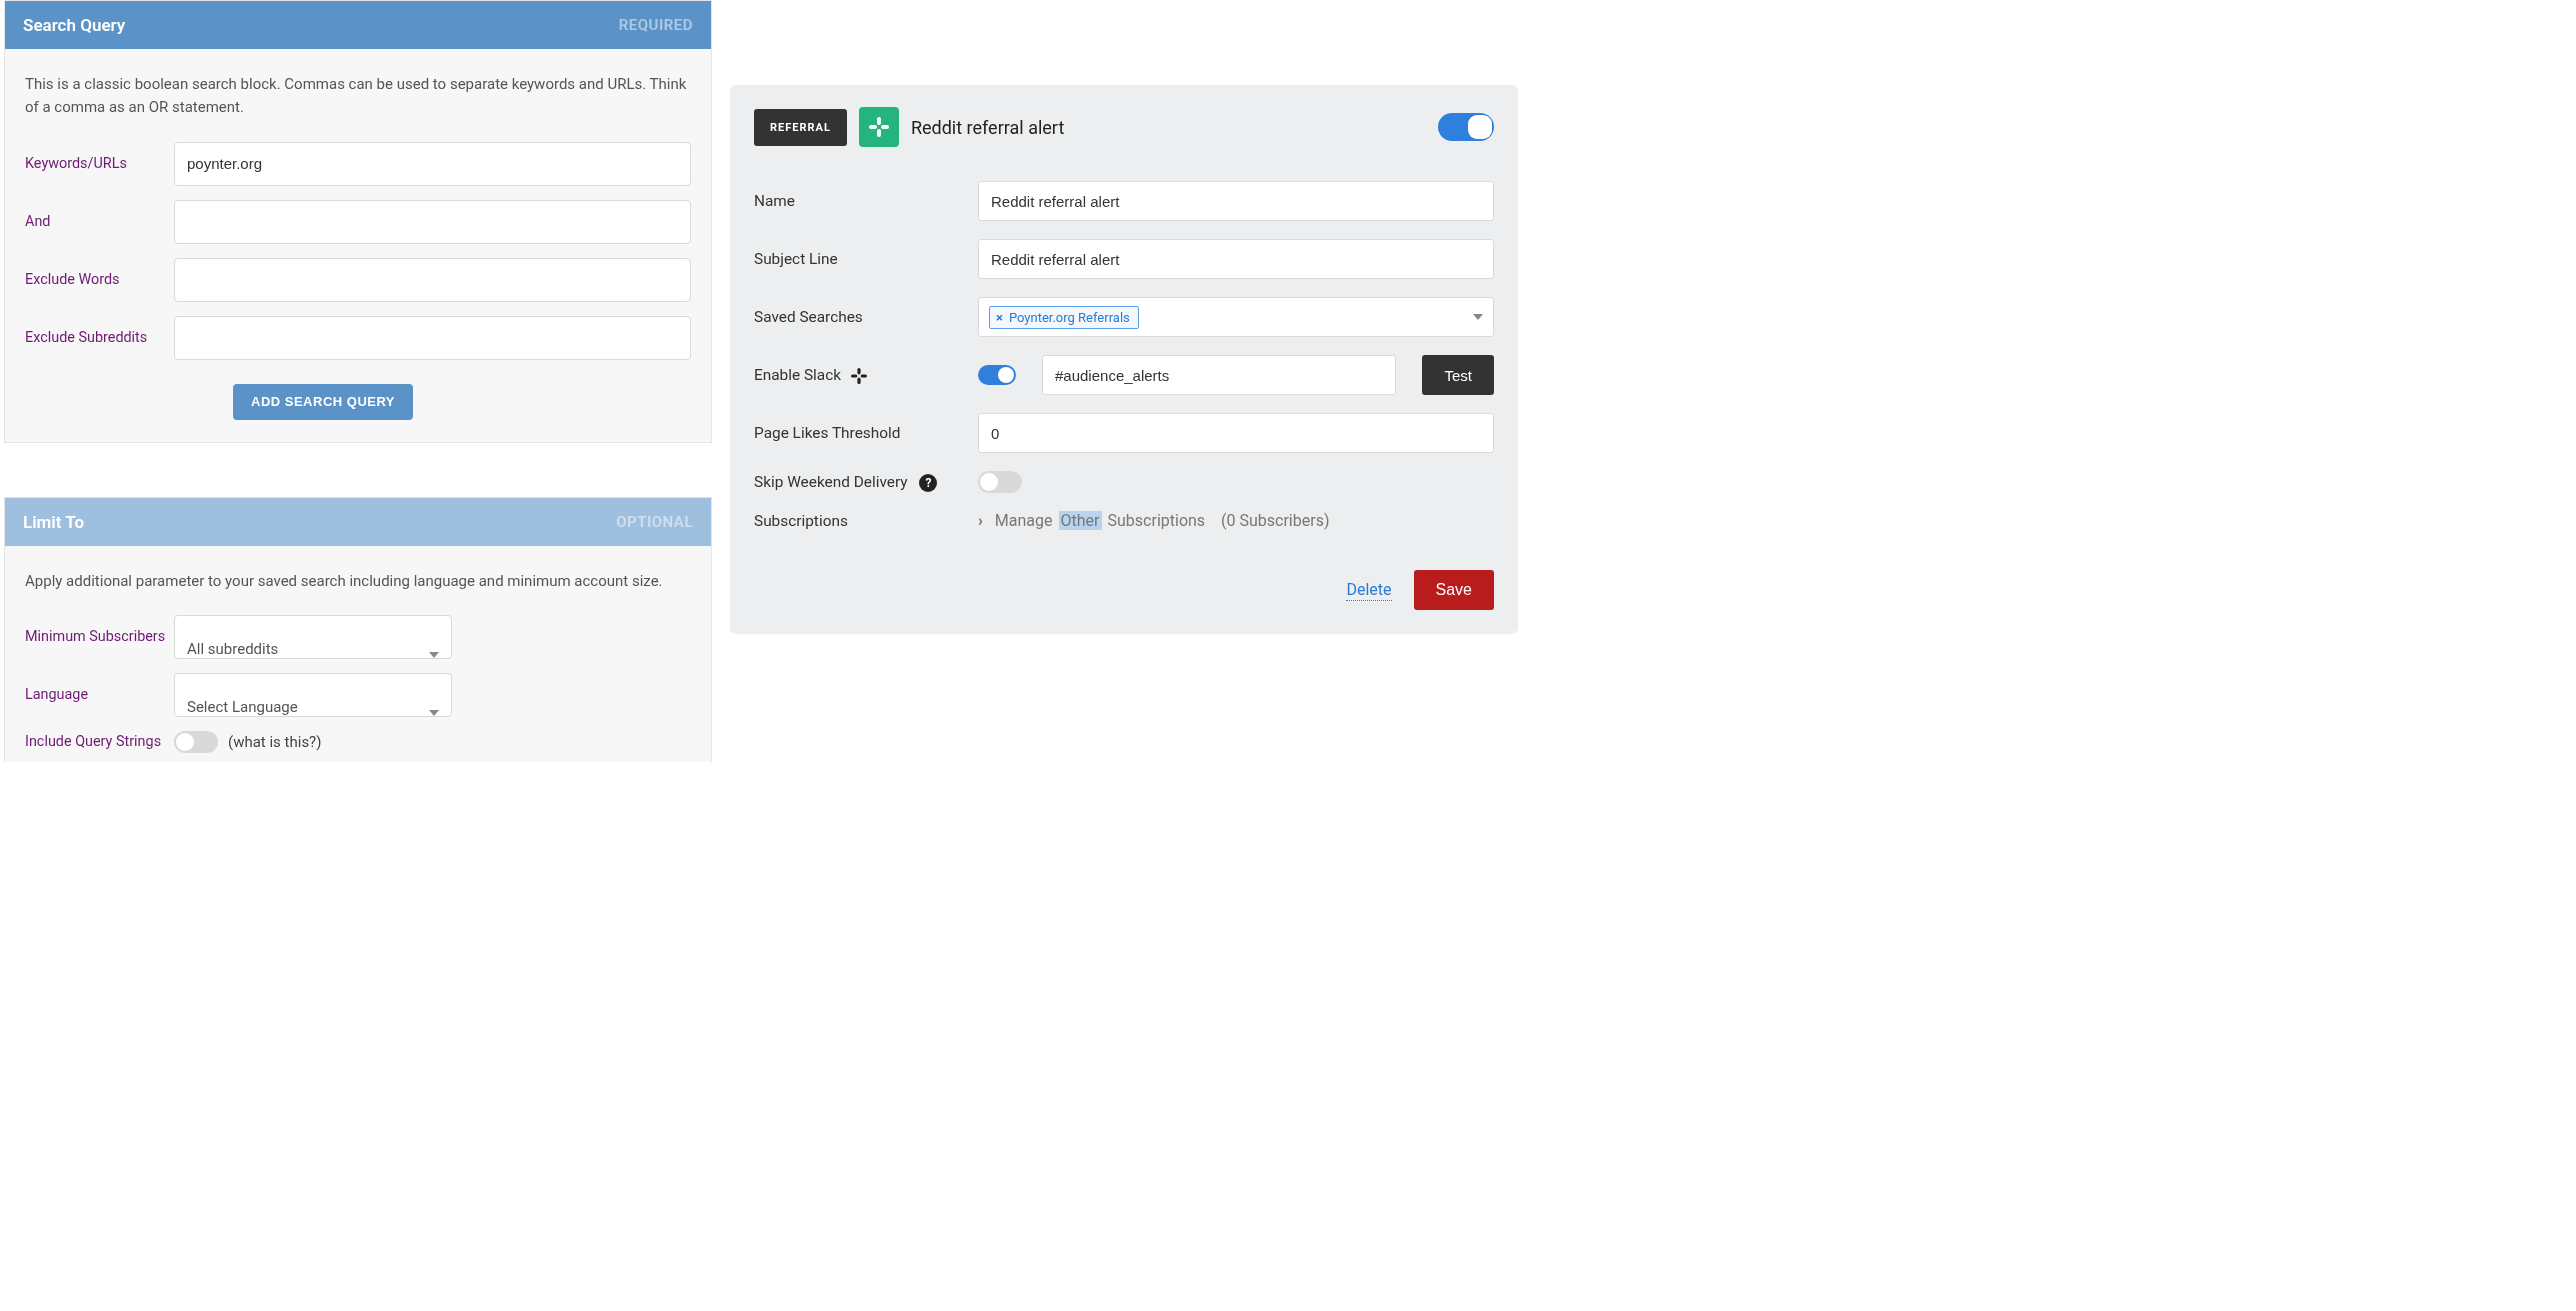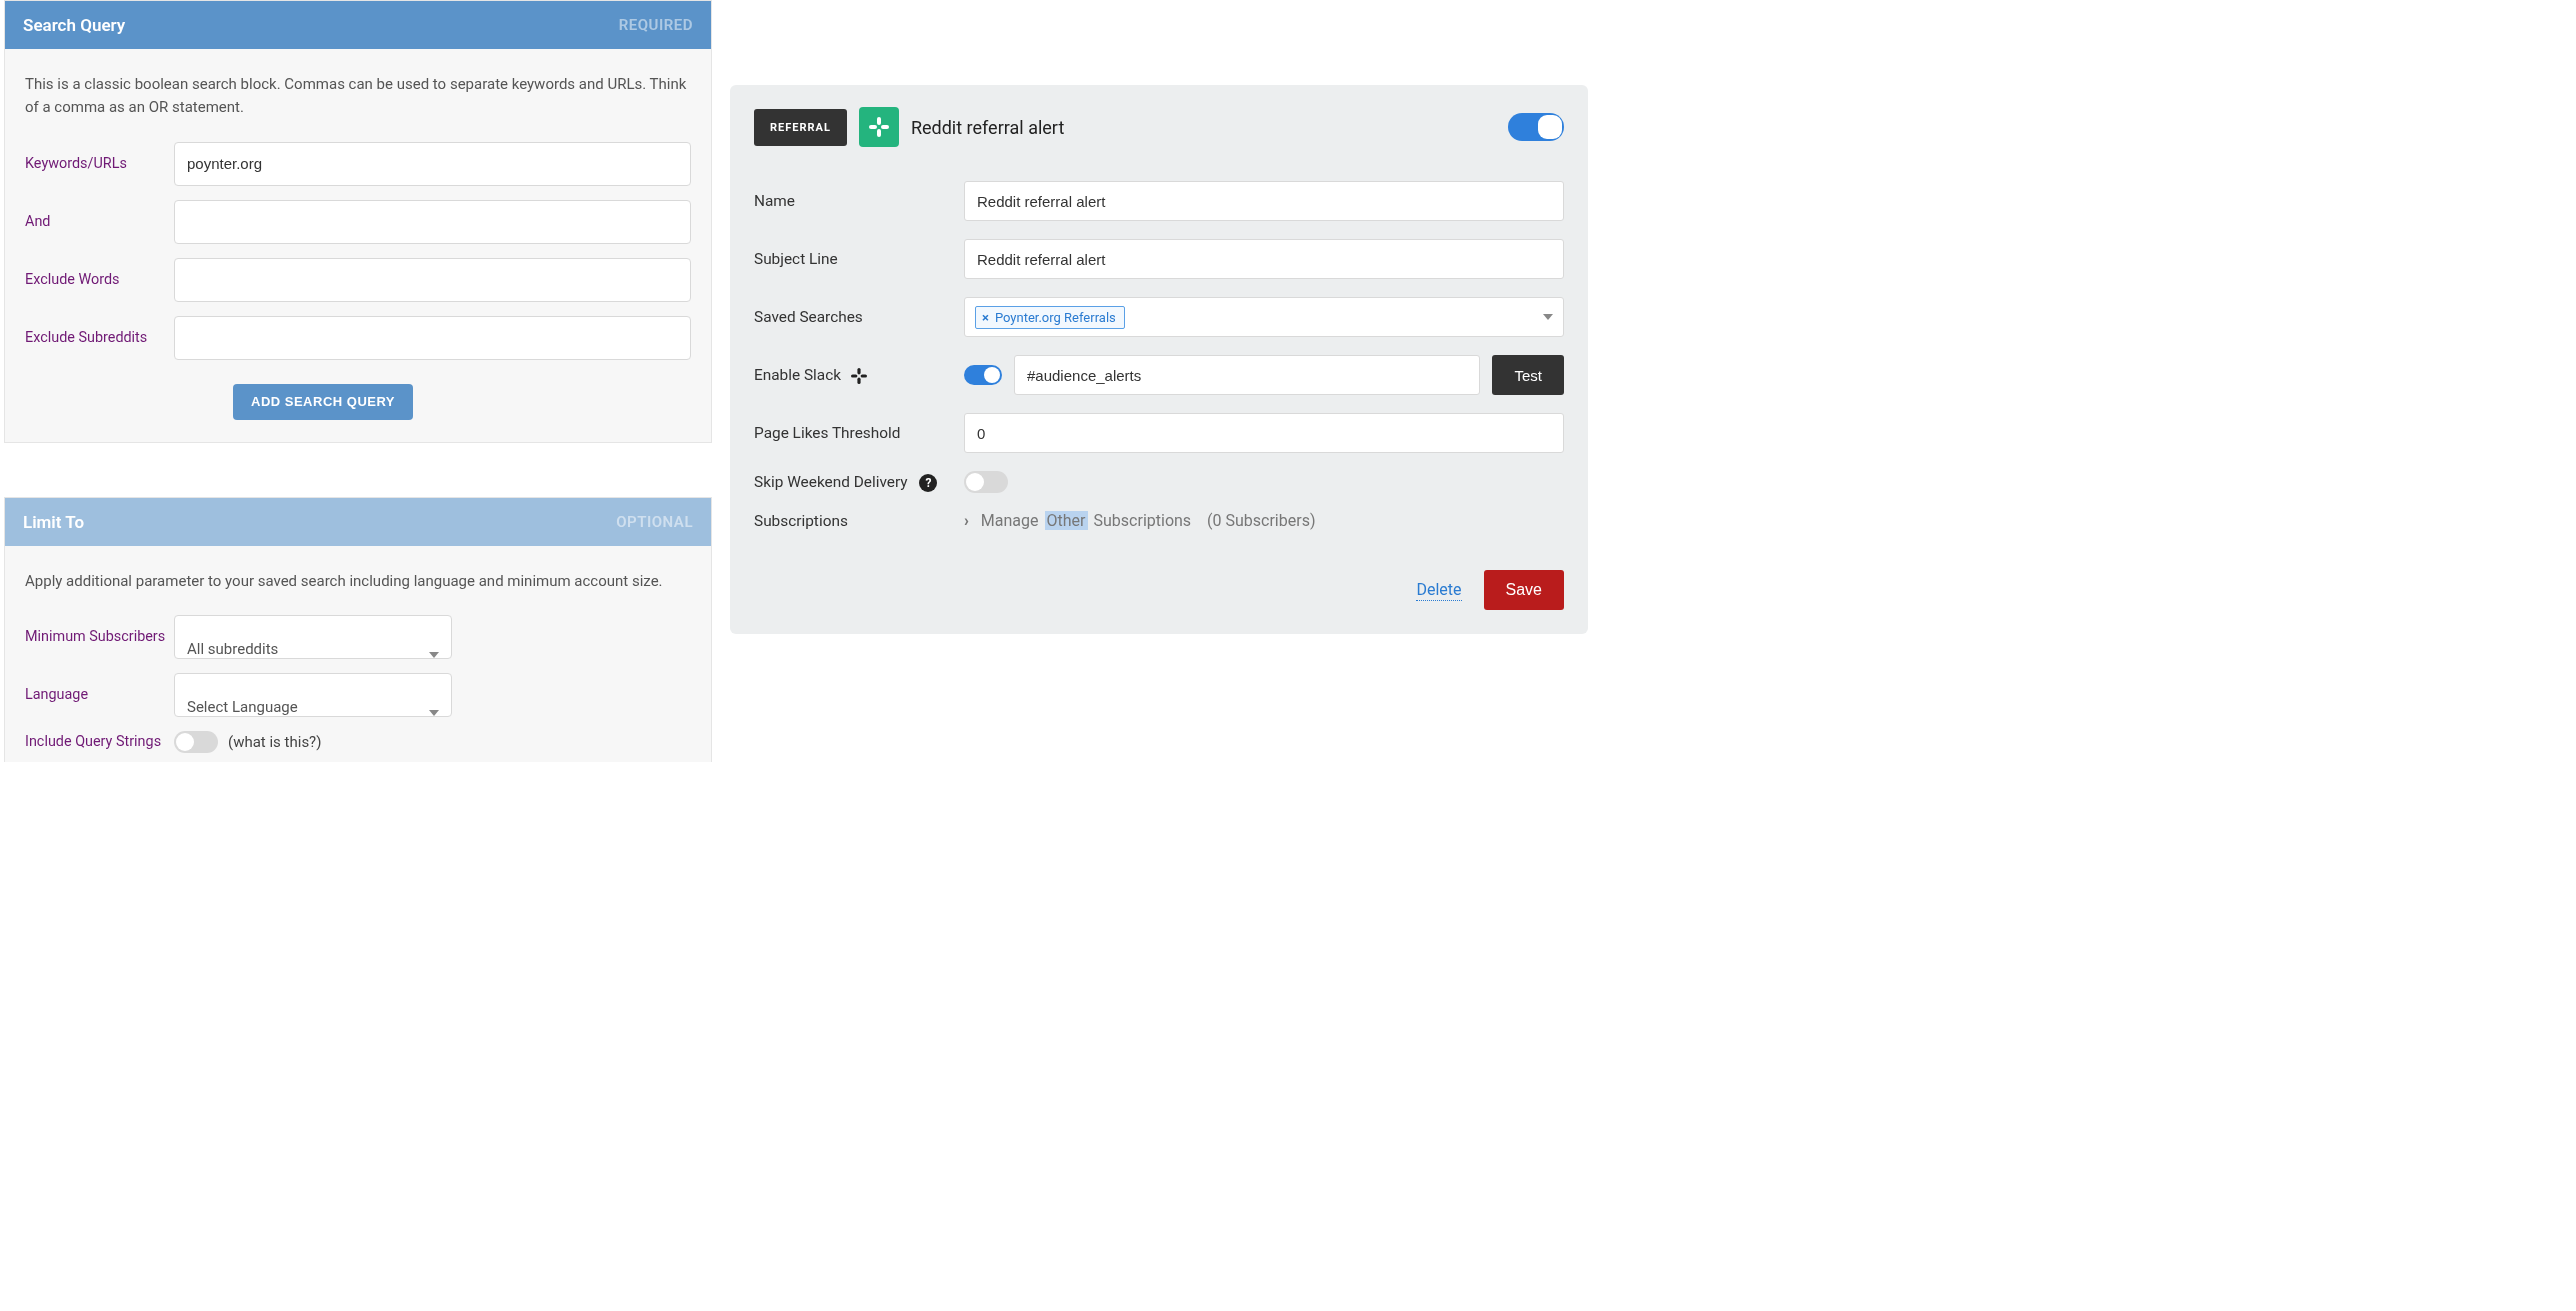--- a/index.html
+++ b/index.html
@@ -1,19 +1,19 @@
 <!DOCTYPE html>
 <html><head>
 <meta charset="utf-8">
 <style>
 html,body{margin:0;padding:0;font-family:-apple-system,BlinkMacSystemFont,'Segoe UI',Roboto,Helvetica,Arial,sans-serif;background:#fff;color:#333}
 *{box-sizing:border-box}
 .canvas{width:1544px;height:762px;position:relative}
 .left{position:absolute;left:4px;top:0;width:708px}
-.right{position:absolute;left:730px;top:85px;width:858px;background:#eceeef;border-radius:6px;padding:22px 24px 24px 24px}
+.right{position:absolute;left:730px;top:85px;width:788px;background:#eceeef;border-radius:6px;padding:22px 24px 24px 24px}
 
 .panel{border:1px solid #e5e5e5;background:#f7f7f7}
 .panel-hdr{height:48px;background:#5b93c9;display:flex;align-items:center;justify-content:space-between;padding:0 18px;color:#fff;font-weight:600;font-size:17px}
 .panel-hdr.light{background:#9ebfde}
 .hdr-tag{color:rgba(255,255,255,.5);font-weight:600;letter-spacing:0.5px;font-size:15px}
 .panel-body{padding:18px 20px 4px 20px}
 .desc{font-size:15px;color:#555;line-height:1.55;margin:6px 0 22px 0}
 .frow{display:flex;align-items:center;margin-bottom:14px}
 .flabel{width:149px;font-size:14.4px;color:#701a75;flex:none}
 .tin{flex:1;height:44px;border:1px solid #d9d9d9;border-radius:4px;background:#fff;padding:0 12px;font-size:15px;color:#333;outline:none}
@@ -30,21 +30,21 @@
 .tog.big{width:56px;height:28px;border-radius:14px}
 .tog.big .knob{width:24px;height:24px;top:2px;left:2px}
 .tog.big.on .knob{left:30px}
 
 
 .topbar{display:flex;align-items:center;gap:12px;margin-bottom:34px}
 .badge{background:#333;color:#fff;font-size:11px;font-weight:700;letter-spacing:1px;padding:12px 16px;border-radius:3px}
 .slack-sq{width:40px;height:40px;border-radius:4px;background:#24b47e;display:flex;align-items:center;justify-content:center}
 .title{font-size:18px;color:#222;flex:1}
 
-.rrow{display:flex;align-items:center;margin-bottom:18px;gap:12px}
+.rrow{display:flex;align-items:center;margin-bottom:18px;gap:26px}
 .rlabel{width:198px;font-size:15.4px;color:#333;flex:none}
 .rin{flex:1;height:40px;border:1px solid #d9d9d9;border-radius:3px;background:#fff;padding:0 12px;font-size:15px;color:#333;outline:none}
 .chipbox{flex:1;height:40px;border:1px solid #d9d9d9;border-radius:3px;background:#fff;display:flex;align-items:center;padding:0 10px;gap:8px}
 .chip{border:1px solid #5aa0e6;background:#f2f8fe;border-radius:2px;padding:3px 8px 3px 6px;display:flex;align-items:center;gap:6px;font-size:13px;color:#2a7bd1}
 .chip .x{color:#2a7bd1;font-weight:700;cursor:default}
 .testbtn{height:40px;padding:0 22px;background:#333;color:#fff;border:none;border-radius:3px;font-size:15px}
 .q{width:18px;height:18px;border-radius:9px;background:#222;color:#fff;font-size:12px;font-weight:700;display:inline-flex;align-items:center;justify-content:center;margin-left:8px}
 .subline{display:flex;align-items:center;font-size:16px;color:#777;gap:6px}
 .chevr{font-weight:900;color:#777;margin-right:6px}
 .hl{background:#b9d3ef;padding:0 2px}

